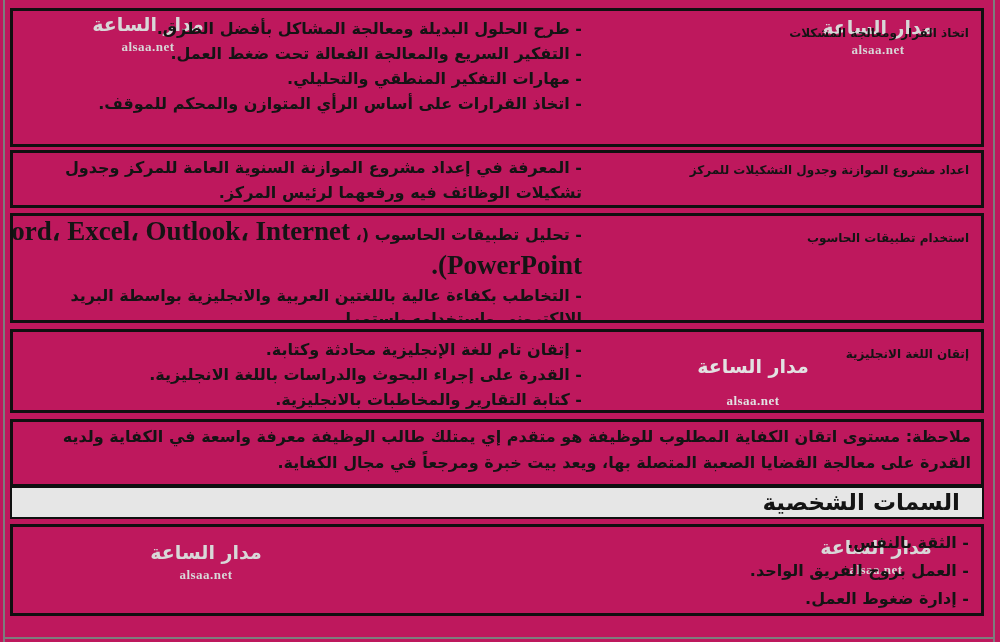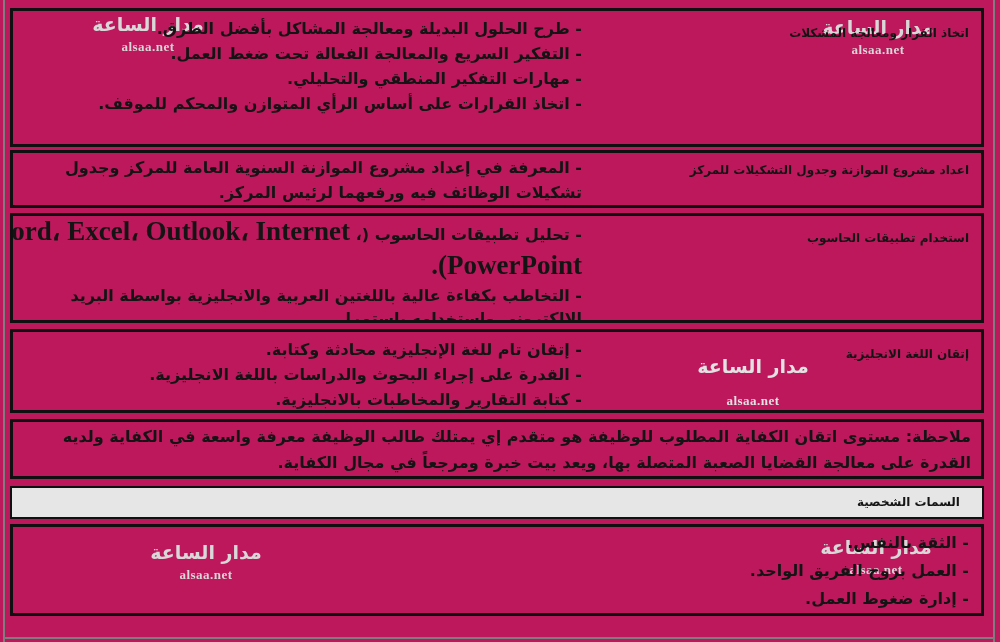--- a/index.html
+++ b/index.html
@@ -42,26 +42,26 @@
   .r2 .cat{padding-top:5px;}
   .det{flex:1 1 auto; padding:5px 15px 0 2px; font-size:16px; line-height:25px; overflow:hidden;}
   .r2 .det{padding-top:2px;}
   .r3 .det{padding-top:0; line-height:23px;}
   .det p, .cat p, .traits p{margin:0;}
   .c-line1{line-height:30px; white-space:nowrap;}
   .c-line2{line-height:30px;}
   .en{font-family:"Liberation Serif", serif; font-size:27px; font-weight:600;}
 
   .note{
-    top:419px; height:60px; display:block;
+    top:419px; height:68px; display:block;
     padding:2px 10px 0 8px; font-size:16px; line-height:26px;
   }
   .ghdr{
     top:486px; height:33px; display:block; border-width:2px;
-    background:#e6e6e6; line-height:28px; padding:0 22px; font-size:12px;
+    background:#e6e6e6; line-height:28px; padding:0 22px; font-size:23px;
   }
   .traits{
     top:524px; height:92px; display:block;
     padding:2px 12px 0; font-size:16px; line-height:28px;
   }
 </style>
 </head>
 <body>
 
 <div class="page">

